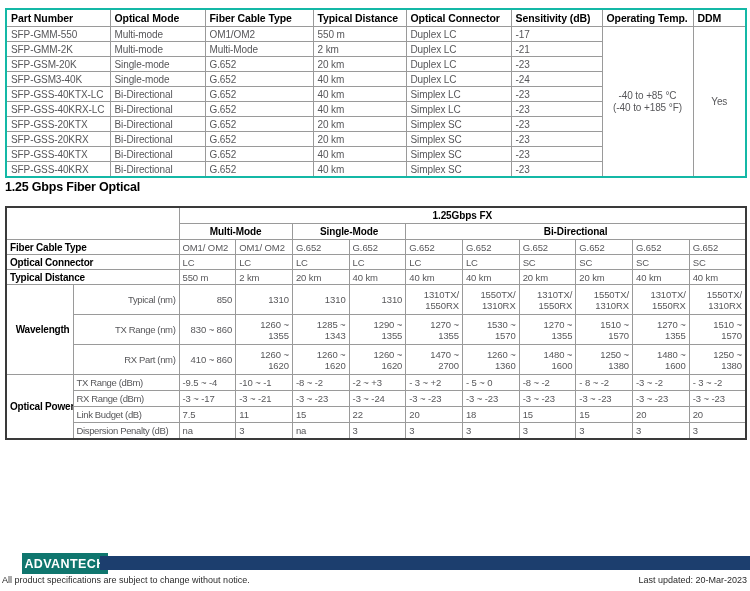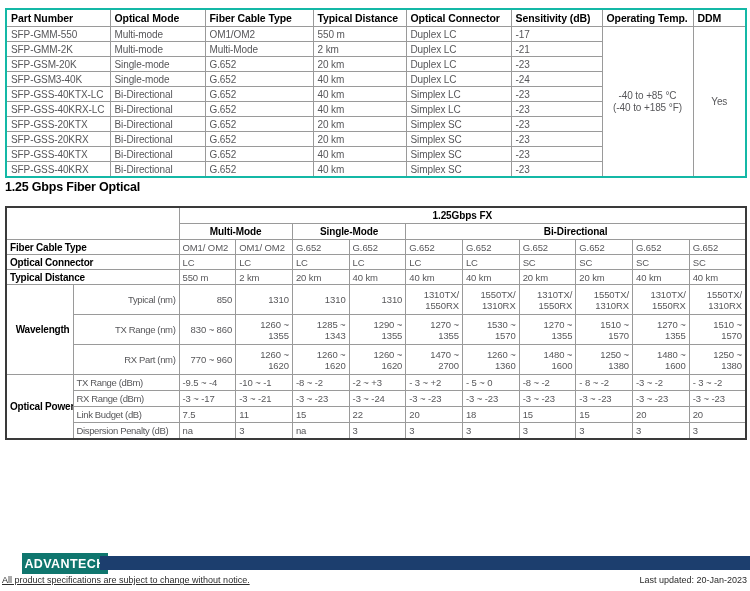--- a/index.html
+++ b/index.html
@@ -26,21 +26,21 @@
   .t2 td.sl{white-space:nowrap;letter-spacing:-0.35px;}
   .t2 tr.r15 td{height:15px;}
   .t2 tr.r14 td{height:14px;}
   .t2 tr.r29 td{height:29px;text-align:right;}
 
   
   .logo-block{position:absolute;left:22px;top:553px;width:86px;height:21px;background:#0f766e;
               color:#fff;display:flex;align-items:center;justify-content:center;
               font-weight:700;font-size:12.5px;letter-spacing:0.4px;}
   .footer-bar{position:absolute;left:100px;top:556px;width:650px;height:14px;background:#1c3e6e;}
-  .footer-note{position:absolute;left:2px;top:575px;font-size:9px;color:#2b2b2b;text-decoration:underline;}
+  .footer-note{position:absolute;left:2px;top:575px;font-size:9px;color:#2b2b2b;}
   .footer-updated{position:absolute;right:3px;top:575px;font-size:9px;color:#2b2b2b;}
 </style>
 </head>
 <body>
 
 <table class="t1">
   <colgroup>
     <col style="width:104px">
       <col style="width:95px">
       <col style="width:108px">
@@ -252,21 +252,21 @@
 1355</td>
       <td>1510 ~
 1570</td>
       <td>1270 ~
 1355</td>
       <td>1510 ~
 1570</td>
     </tr>
     <tr class="r29">
       <td class="sl">RX Part (nm)</td>
-      <td>770 ~ 960</td>
+      <td>410 ~ 860</td>
       <td>1260 ~
 1620</td>
       <td>1260 ~
 1620</td>
       <td>1260 ~
 1620</td>
       <td>1470 ~
 2700</td>
       <td>1260 ~
 1360</td>
@@ -333,13 +333,13 @@
       <td>3</td>
     </tr>
   </tbody>
 </table>
 
 <div class="logo-block">
   <span>ADVANTECH</span>
 </div>
 <div class="footer-bar"></div>
 <div class="footer-note">All product specifications are subject to change without notice.</div>
-<div class="footer-updated">Last updated: 20-Jan-2023</div>
+<div class="footer-updated">Last updated: 20-Mar-2023</div>
 
 </body></html>

